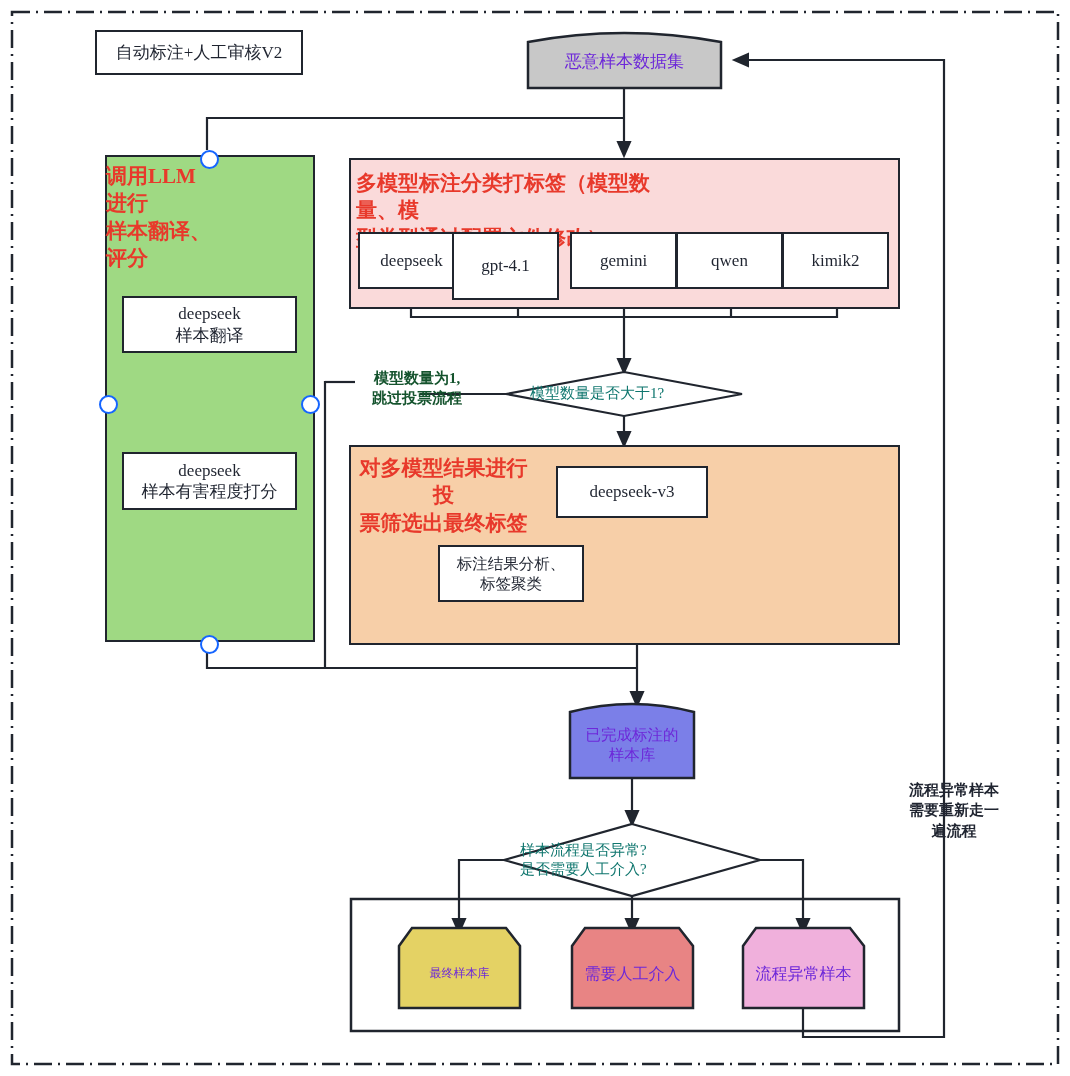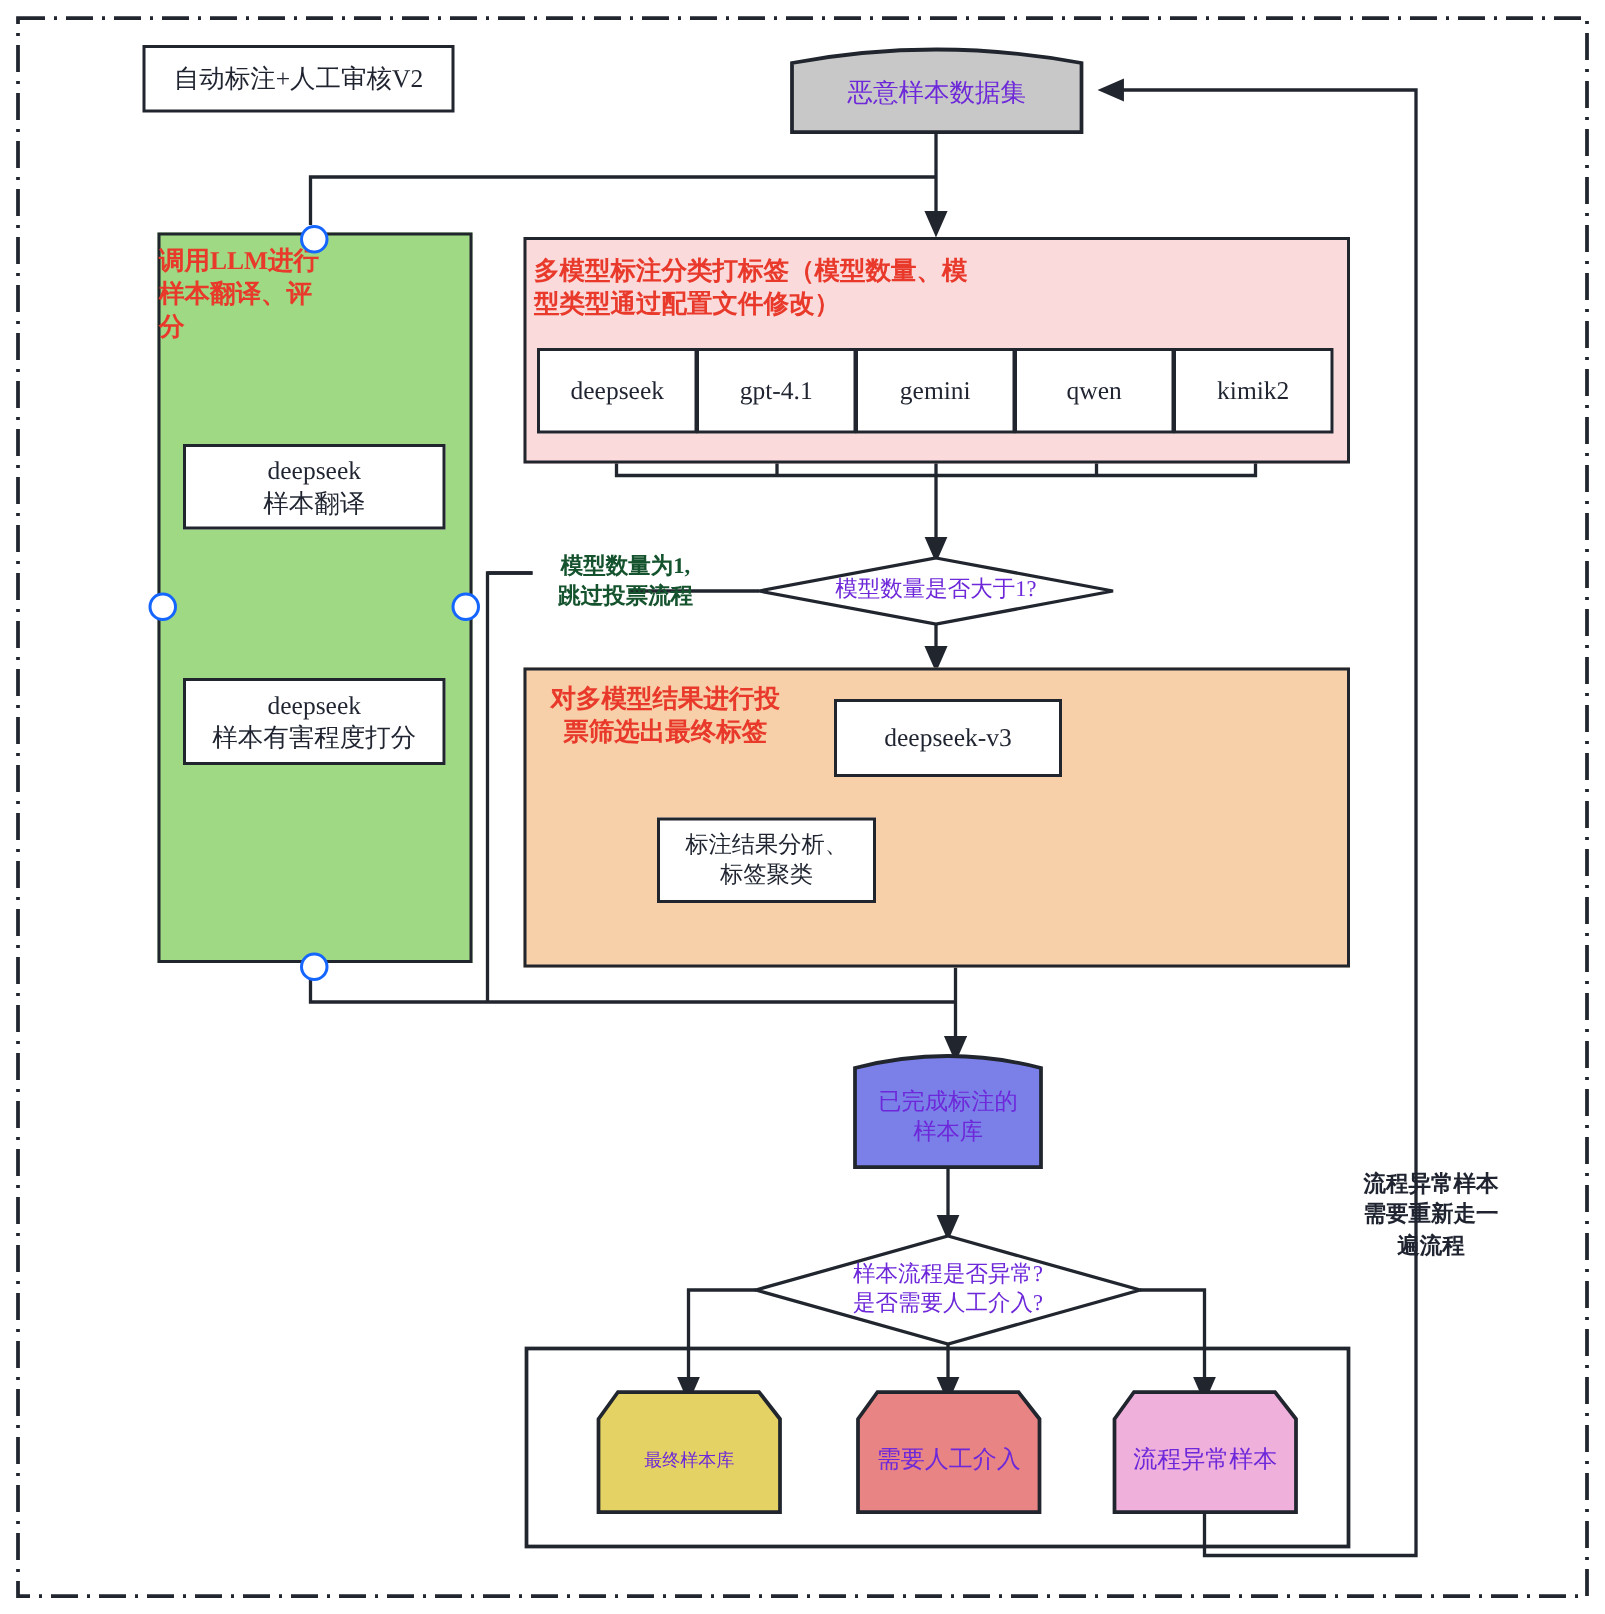--- a/index.html
+++ b/index.html
@@ -4,34 +4,34 @@
 <style>
   html,body{margin:0;padding:0;background:#ffffff;}
   body{font-family:"Liberation Serif","DejaVu Serif",serif;}
   #stage{position:relative;width:1070px;height:1076px;overflow:hidden;background:#fff;}
   #svg-layer{position:absolute;left:0;top:0;width:1070px;height:1076px;}
   .node{position:absolute;box-sizing:border-box;display:flex;align-items:center;justify-content:center;
         text-align:center;color:#1f2430;line-height:1.25;}
   .rect{border:2.5px solid #20252e;background:#ffffff;}
   .lbl{white-space:pre-line;}
   .title-box{font-size:17px;}
-  .group-label{position:absolute;color:#e8392b;font-weight:bold;font-size:17px;line-height:1.3;
+  .group-label{position:absolute;color:#e8392b;font-weight:bold;font-size:21px;line-height:1.3;
                white-space:pre-line;text-align:center;}
   .ds-text{position:absolute;display:flex;align-items:center;justify-content:center;text-align:center;
            color:#6d28d9;white-space:pre-line;line-height:1.3;}
   .side-note{position:absolute;text-align:center;color:#1f2430;font-size:15px;line-height:1.35;
              white-space:pre-line;font-weight:bold;}
   .edge-label{position:absolute;text-align:center;color:#14532d;font-size:15px;line-height:1.35;
               white-space:pre-line;font-weight:bold;}
   .conn{position:absolute;width:15px;height:15px;border-radius:50%;border:2.6px solid #1565ff;background:#fff;}
   .model-cell{position:absolute;border:2.5px solid #20252e;background:#fff;display:flex;align-items:center;
               justify-content:center;font-size:17px;color:#1f2430;box-sizing:border-box;}
   .panel{position:absolute;box-sizing:border-box;border:2.5px solid #20252e;}
-  .diamond-text{position:absolute;display:flex;align-items:center;justify-content:center;text-align:center;
-                font-size:15px;color:#6d28d9;white-space:pre-line;line-height:1.3;}
+  .diamond-text{position:absolute;display:flex;align-items:center;text-align:center;
+                font-size:15px;color:#0f766e;white-space:pre-line;line-height:1.3;}
 </style>
 </head>
 <body>
 
 <div id="stage">
 
   <svg id="svg-layer" viewBox="0 0 1070 1076">
     <defs>
       <marker id="arrow" markerWidth="10" markerHeight="10" refX="6.5" refY="3.5" orient="auto" markerUnits="strokeWidth">
         <path d="M0,0 L8,3.5 L0,7 z" fill="#20252e"></path>
@@ -117,21 +117,21 @@
   <div class="conn" style="left:301px;top:395px;"></div>
   <div class="conn" style="left:200px;top:635px;"></div>
 
   <div class="panel" style="left:349px;top:158px;width:551px;height:151px;background:#fadada;"></div>
   <div class="group-label" style="left:356px;top:170px;width:320px;text-align:left;">多模型标注分类打标签（模型数量、模
 型类型通过配置文件修改）</div>
 
   <div class="model-cell" style="left:358px;top:232px;width:107px;height:57px;">
     <span>deepseek</span>
   </div>
-  <div class="model-cell" style="left:464px;top:232px;width:107px;height:57px;">
+  <div class="model-cell" style="left:452px;top:232px;width:107px;height:68px;">
     <span>gpt-4.1</span>
   </div>
   <div class="model-cell" style="left:570px;top:232px;width:107px;height:57px;">
     <span>gemini</span>
   </div>
   <div class="model-cell" style="left:676px;top:232px;width:107px;height:57px;">
     <span>qwen</span>
   </div>
   <div class="model-cell" style="left:782px;top:232px;width:107px;height:57px;">
     <span>kimik2</span>

